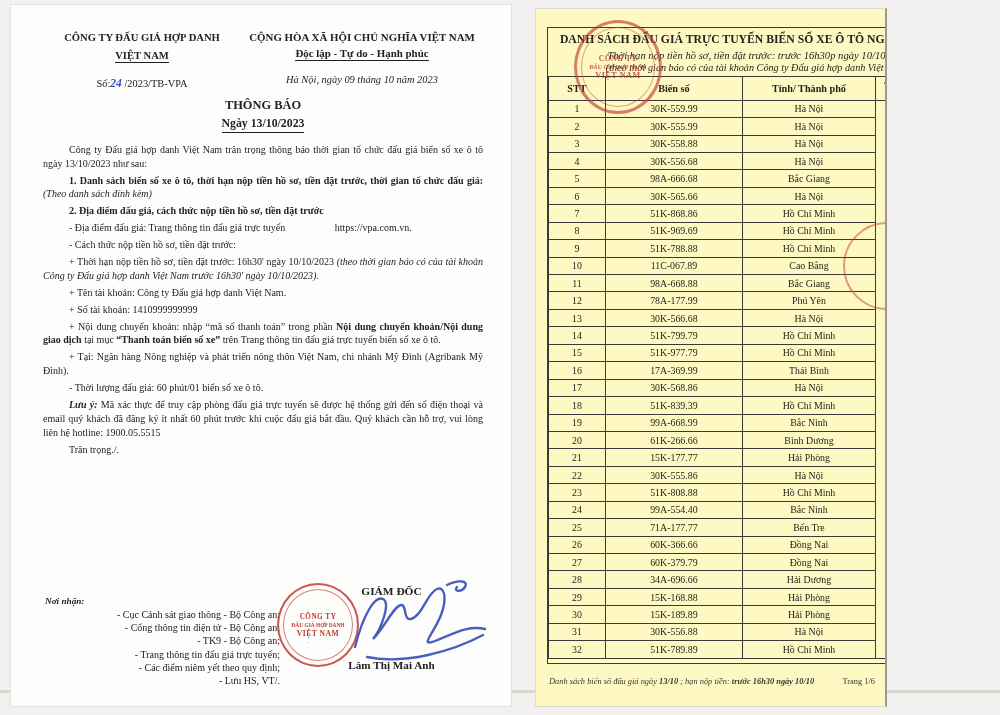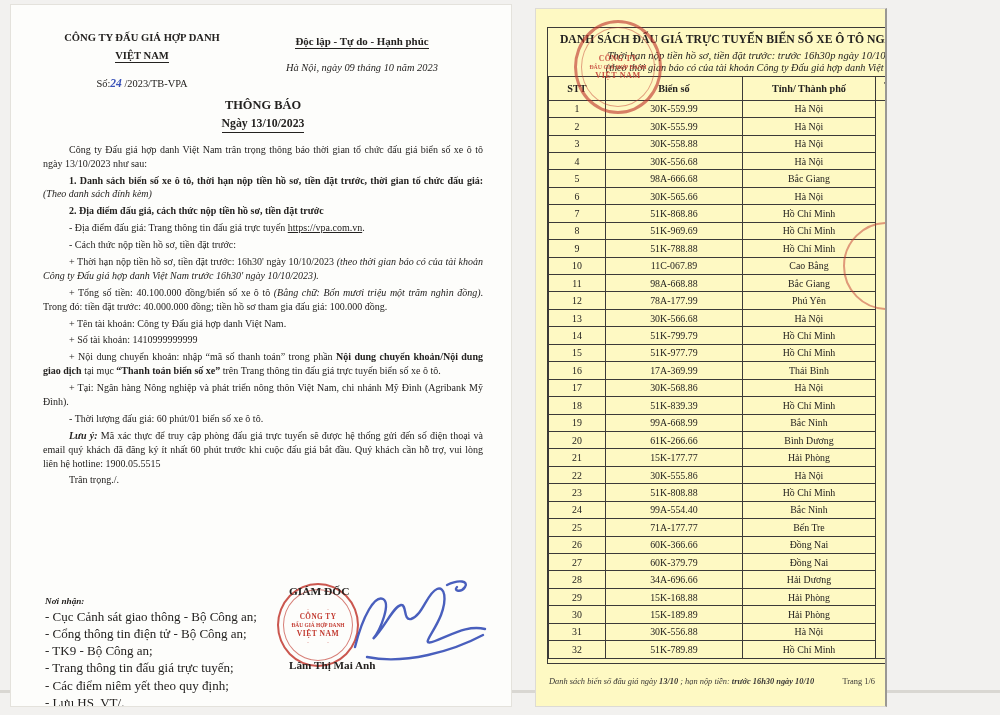--- a/index.html
+++ b/index.html
@@ -29,26 +29,26 @@
   .title-2{font-weight:700;font-size:12.4px;margin-top:2px;}
   .title-3{font-weight:700;font-size:11.8px;display:inline-block;margin-top:3px;
            border-bottom:1px solid #242220;padding-bottom:1px;}
   .doc-body{margin-top:10px;}
   .para{font-size:10px;line-height:1.39;text-indent:26px;text-align:justify;
         margin:3px 0;}
   .seg-n{}
   .seg-b{font-weight:700;}
   .seg-i{font-style:italic;}
   .seg-bi{font-weight:700;font-style:italic;}
-  .seg-u{text-decoration:underline;}
+  .seg-u{margin-left:47px;}
   
   .recips{position:absolute;left:34px;top:591px;width:235px;}
   .recip-head{font-weight:700;font-style:italic;font-size:9.2px;margin-bottom:2px;}
-  .recip-item{font-size:13px;line-height:1.32;}
-  .sig-block{position:absolute;left:278px;top:580px;width:205px;}
+  .recip-item{font-size:10px;line-height:1.32;text-align:right;}
+  .sig-block{position:absolute;left:278px;top:580px;width:205px;text-align:center;}
   .sig-role{font-weight:700;font-size:11.4px;position:relative;z-index:3;}
   .sig-name{font-weight:700;font-size:11.2px;margin-top:62px;position:relative;z-index:3;}
   .stamp{border-radius:50%;box-sizing:border-box;display:flex;flex-direction:column;
          align-items:center;justify-content:center;text-align:left;color:#c23a30;}
   .stamp .ring{position:absolute;inset:4px;border-radius:50%;}
   .stamp-left{position:absolute;left:266px;top:578px;width:82px;height:84px;
               border:2.2px solid rgba(194,58,48,.85);z-index:1;}
   .stamp-left .ring{border:1px solid rgba(194,58,48,.65);}
   .st-l1{font-size:7.2px;font-weight:700;letter-spacing:.5px;}
   .st-l2{font-size:5.4px;font-weight:700;margin-top:1px;}
@@ -99,38 +99,38 @@
     <div class="hdr">
       <div class="hdr-left">
         <div class="org-line">CÔNG TY ĐẤU GIÁ HỢP DANH</div>
         <div><span class="org-line2">VIỆT NAM</span></div>
         <div class="doc-number">
           <span>Số:</span><span class="hand-num">24</span>
           <span>/2023/TB-VPA</span>
         </div>
       </div>
       <div class="hdr-right">
+        <div class="motto1">CỘNG HÒA XÃ HỘI CHỦ NGHĨA VIỆT NAM</div>
         <div><span class="motto2">Độc lập - Tự do - Hạnh phúc</span></div>
         <div class="place-date">Hà Nội, ngày 09 tháng 10 năm 2023</div>
       </div>
     </div>
 
     <div class="titles">
       <div class="title-1">THÔNG BÁO</div>
       <div><span class="title-3">Ngày 13/10/2023</span></div>
     </div>
 
     <div class="doc-body">
         <p class="para"><span class="seg-n">Công ty Đấu giá hợp danh Việt Nam trân trọng thông báo thời gian tổ chức đấu giá biển số xe ô tô ngày 13/10/2023 như sau:</span></p>
         <p class="para"><span class="seg-b">1. Danh sách biển số xe ô tô, thời hạn nộp tiền hồ sơ, tiền đặt trước, thời gian tổ chức đấu giá: </span><span class="seg-i">(Theo danh sách đính kèm)</span></p>
         <p class="para"><span class="seg-b">2. Địa điểm đấu giá, cách thức nộp tiền hồ sơ, tiền đặt trước</span></p>
         <p class="para"><span class="seg-n">- Địa điểm đấu giá: Trang thông tin đấu giá trực tuyến </span><span class="seg-u">https://vpa.com.vn</span><span class="seg-n">.</span></p>
         <p class="para"><span class="seg-n">- Cách thức nộp tiền hồ sơ, tiền đặt trước:</span></p>
         <p class="para"><span class="seg-n">+ Thời hạn nộp tiền hồ sơ, tiền đặt trước: 16h30' ngày 10/10/2023 </span><span class="seg-i">(theo thời gian báo có của tài khoản Công ty Đấu giá hợp danh Việt Nam trước 16h30' ngày 10/10/2023).</span></p>
-        <p class="para"><span class="seg-n">+ Tổng số tiền: 40.100.000 đồng/biển số xe ô tô </span><span class="seg-i">(Bằng chữ: Bốn mươi triệu một trăm nghìn đồng)</span><span class="seg-n">. Trong đó: tiền đặt trước: 40.000.000 đồng; tiền hồ sơ tham gia đấu giá: 100.000 đồng.</span></p>
         <p class="para"><span class="seg-n">+ Tên tài khoản: Công ty Đấu giá hợp danh Việt Nam.</span></p>
         <p class="para"><span class="seg-n">+ Số tài khoản: 1410999999999</span></p>
         <p class="para"><span class="seg-n">+ Nội dung chuyển khoản: nhập “mã số thanh toán” trong phần </span><span class="seg-b">Nội dung chuyển khoản/Nội dung giao dịch</span><span class="seg-n"> tại mục </span><span class="seg-b">“Thanh toán biển số xe”</span><span class="seg-n"> trên Trang thông tin đấu giá trực tuyến biển số xe ô tô.</span></p>
         <p class="para"><span class="seg-n">+ Tại: Ngân hàng Nông nghiệp và phát triển nông thôn Việt Nam, chi nhánh Mỹ Đình (Agribank Mỹ Đình).</span></p>
         <p class="para"><span class="seg-n">- Thời lượng đấu giá: 60 phút/01 biển số xe ô tô.</span></p>
         <p class="para"><span class="seg-bi">Lưu ý:</span><span class="seg-n"> Mã xác thực để truy cập phòng đấu giá trực tuyến sẽ được hệ thống gửi đến số điện thoại và email quý khách đã đăng ký ít nhất 60 phút trước khi cuộc đấu giá bắt đầu. Quý khách cần hỗ trợ, vui lòng liên hệ hotline: 1900.05.5515</span></p>
         <p class="para"><span class="seg-n">Trân trọng./.</span></p>
       </div>
 
     <div class="recips">

